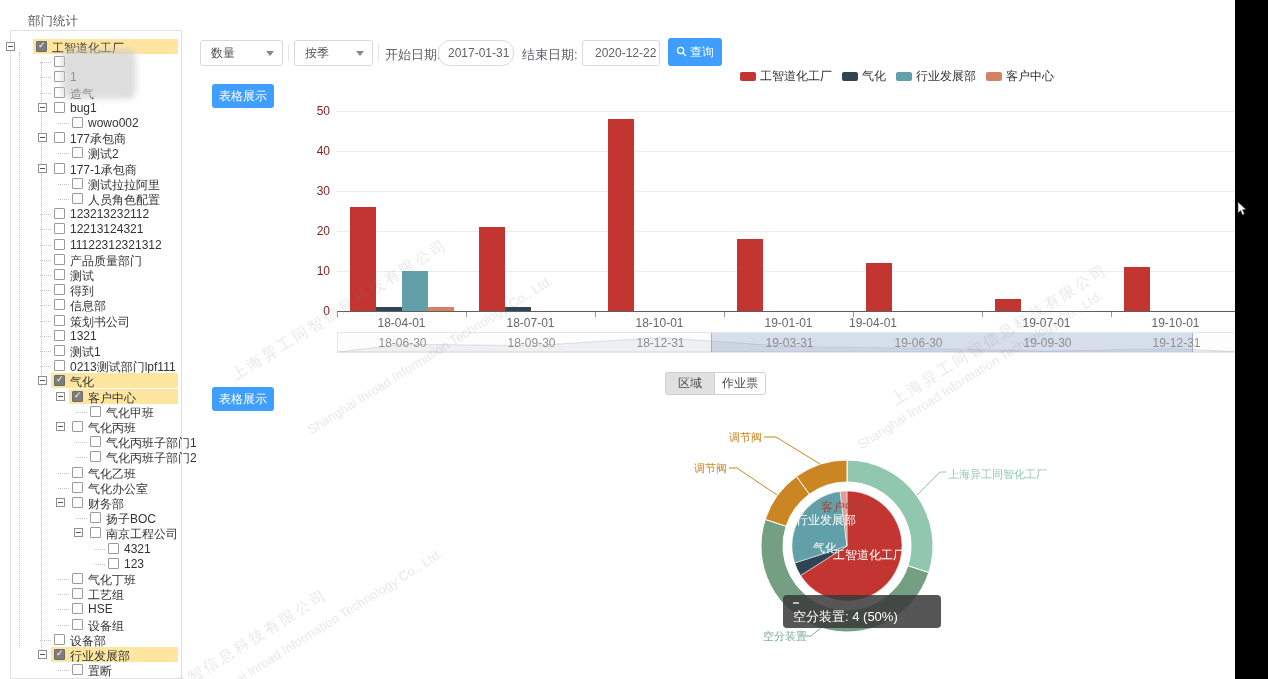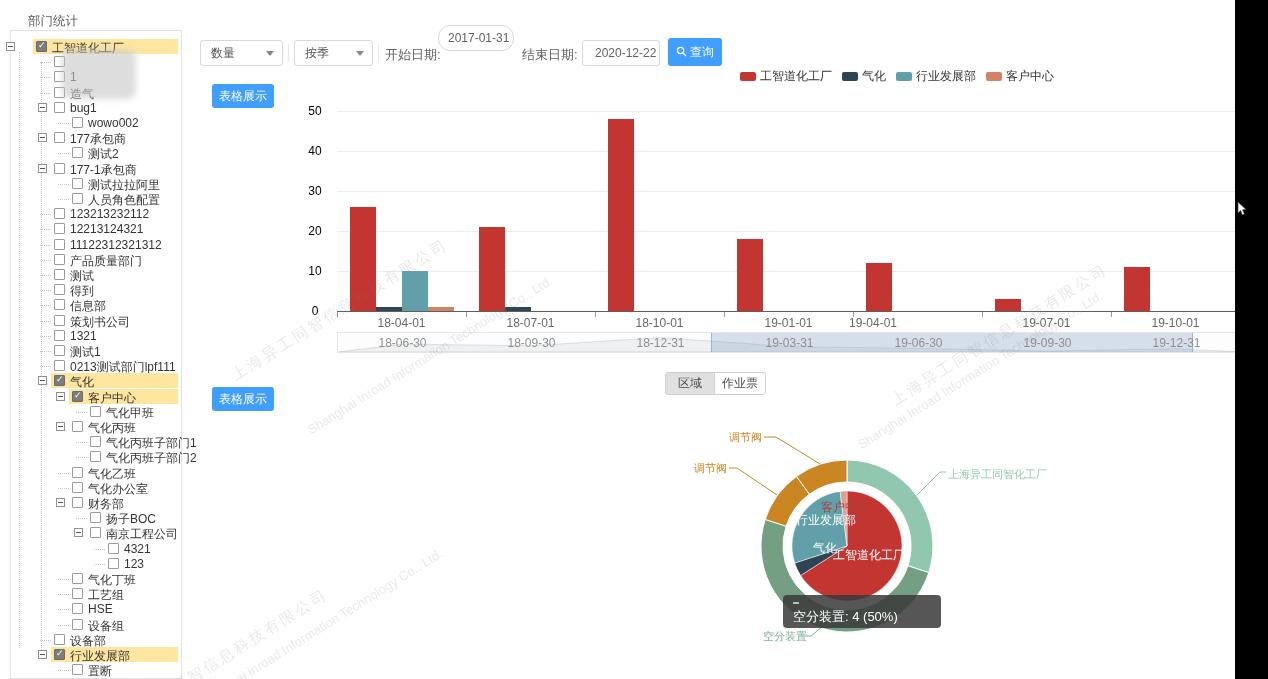--- a/index.html
+++ b/index.html
@@ -31,21 +31,21 @@
     font-size:12px; color:#606266; padding-left:9px; outline:none; }
   .btn-blue { position:absolute; background:#409eff; color:#fff; border:none; border-radius:3px;
     font-size:12px; cursor:pointer; font-family:inherit; }
   
   #legend { left:740px; top:68px; display:flex; align-items:center; }
   .lg-item { display:flex; align-items:center; margin-right:10px; cursor:pointer; }
   .lg-swatch { width:16px; height:9px; border-radius:2px; margin-right:4px; }
   .lg-text { font-size:12px; color:#333; white-space:nowrap; }
   
   .gridline { position:absolute; left:337px; width:903px; border-top:1px solid #ececec; }
-  .ylab { position:absolute; width:30px; text-align:center; font-size:12px; color:#000000; }
+  .ylab { position:absolute; width:30px; text-align:right; font-size:12px; color:#7f1d1d; }
   .xlab { position:absolute; width:90px; text-align:center; font-size:12px; color:#666; top:316px; }
   .bar { position:absolute; }
   #xaxis { left:337px; top:311px; width:903px; border-top:1px solid #5f5f5f; }
   .tick { position:absolute; top:312px; height:5px; border-left:1px solid #999; }
   #dz { left:337px; top:332px; width:903px; height:21px; background:#fdfdfd; border:1px solid #e6e6e6; }
   #dz-sel { position:absolute; top:0; height:19px; background:rgba(130,160,196,.32); border-left:1px solid rgba(110,140,180,.5); border-right:1px solid rgba(110,140,180,.5); }
   .dzlab { position:absolute; width:90px; text-align:center; font-size:12px; color:#8f8f8f; top:3px; }
   
   .tg-btn { position:absolute; height:23px; border:1px solid #cfcfcf; background:#fff; font-size:12px;
     color:#4a4a4a; font-family:inherit; cursor:pointer; }
@@ -291,21 +291,21 @@
   <span>数量</span>
   <span class="chev"></span>
 </div>
 <div class="vsep" style="left:288px;"></div>
 <div class="selectbox" style="left:294px;top:40px;width:79px;">
   <span>按季</span>
   <span class="chev"></span>
 </div>
 <div class="vsep" style="left:378px;"></div>
 <div class="flabel" style="left:385px;top:46px;">开始日期:</div>
-<input class="dinput" style="left: 438px; top: 25px; width: 76px; border-radius: 12px;" value="2017-01-31">
+<input class="dinput" style="left: 438px; top: 40px; width: 76px; border-radius: 12px;" value="2017-01-31">
 <div class="flabel" style="left:522px;top:46px;">结束日期:</div>
 <input class="dinput" style="left: 582px; top: 40px; width: 78px; padding-left: 12px;" value="2020-12-22">
 <button class="btn-blue" style="left:668px;top:38px;width:54px;height:28px;">
   <svg width="11" height="11" viewBox="0 0 12 12" style="vertical-align:-1px;margin-right:3px;">
     <circle cx="5" cy="5" r="3.4" fill="none" stroke="#fff" stroke-width="1.4"></circle>
     <line x1="7.6" y1="7.6" x2="11" y2="11" stroke="#fff" stroke-width="1.4"></line>
   </svg><span>查询</span>
 </button>
 <button class="btn-blue" style="left:212px;top:84px;width:62px;height:24px;">表格展示</button>
 <button class="btn-blue" style="left:212px;top:387px;width:62px;height:24px;">表格展示</button>

